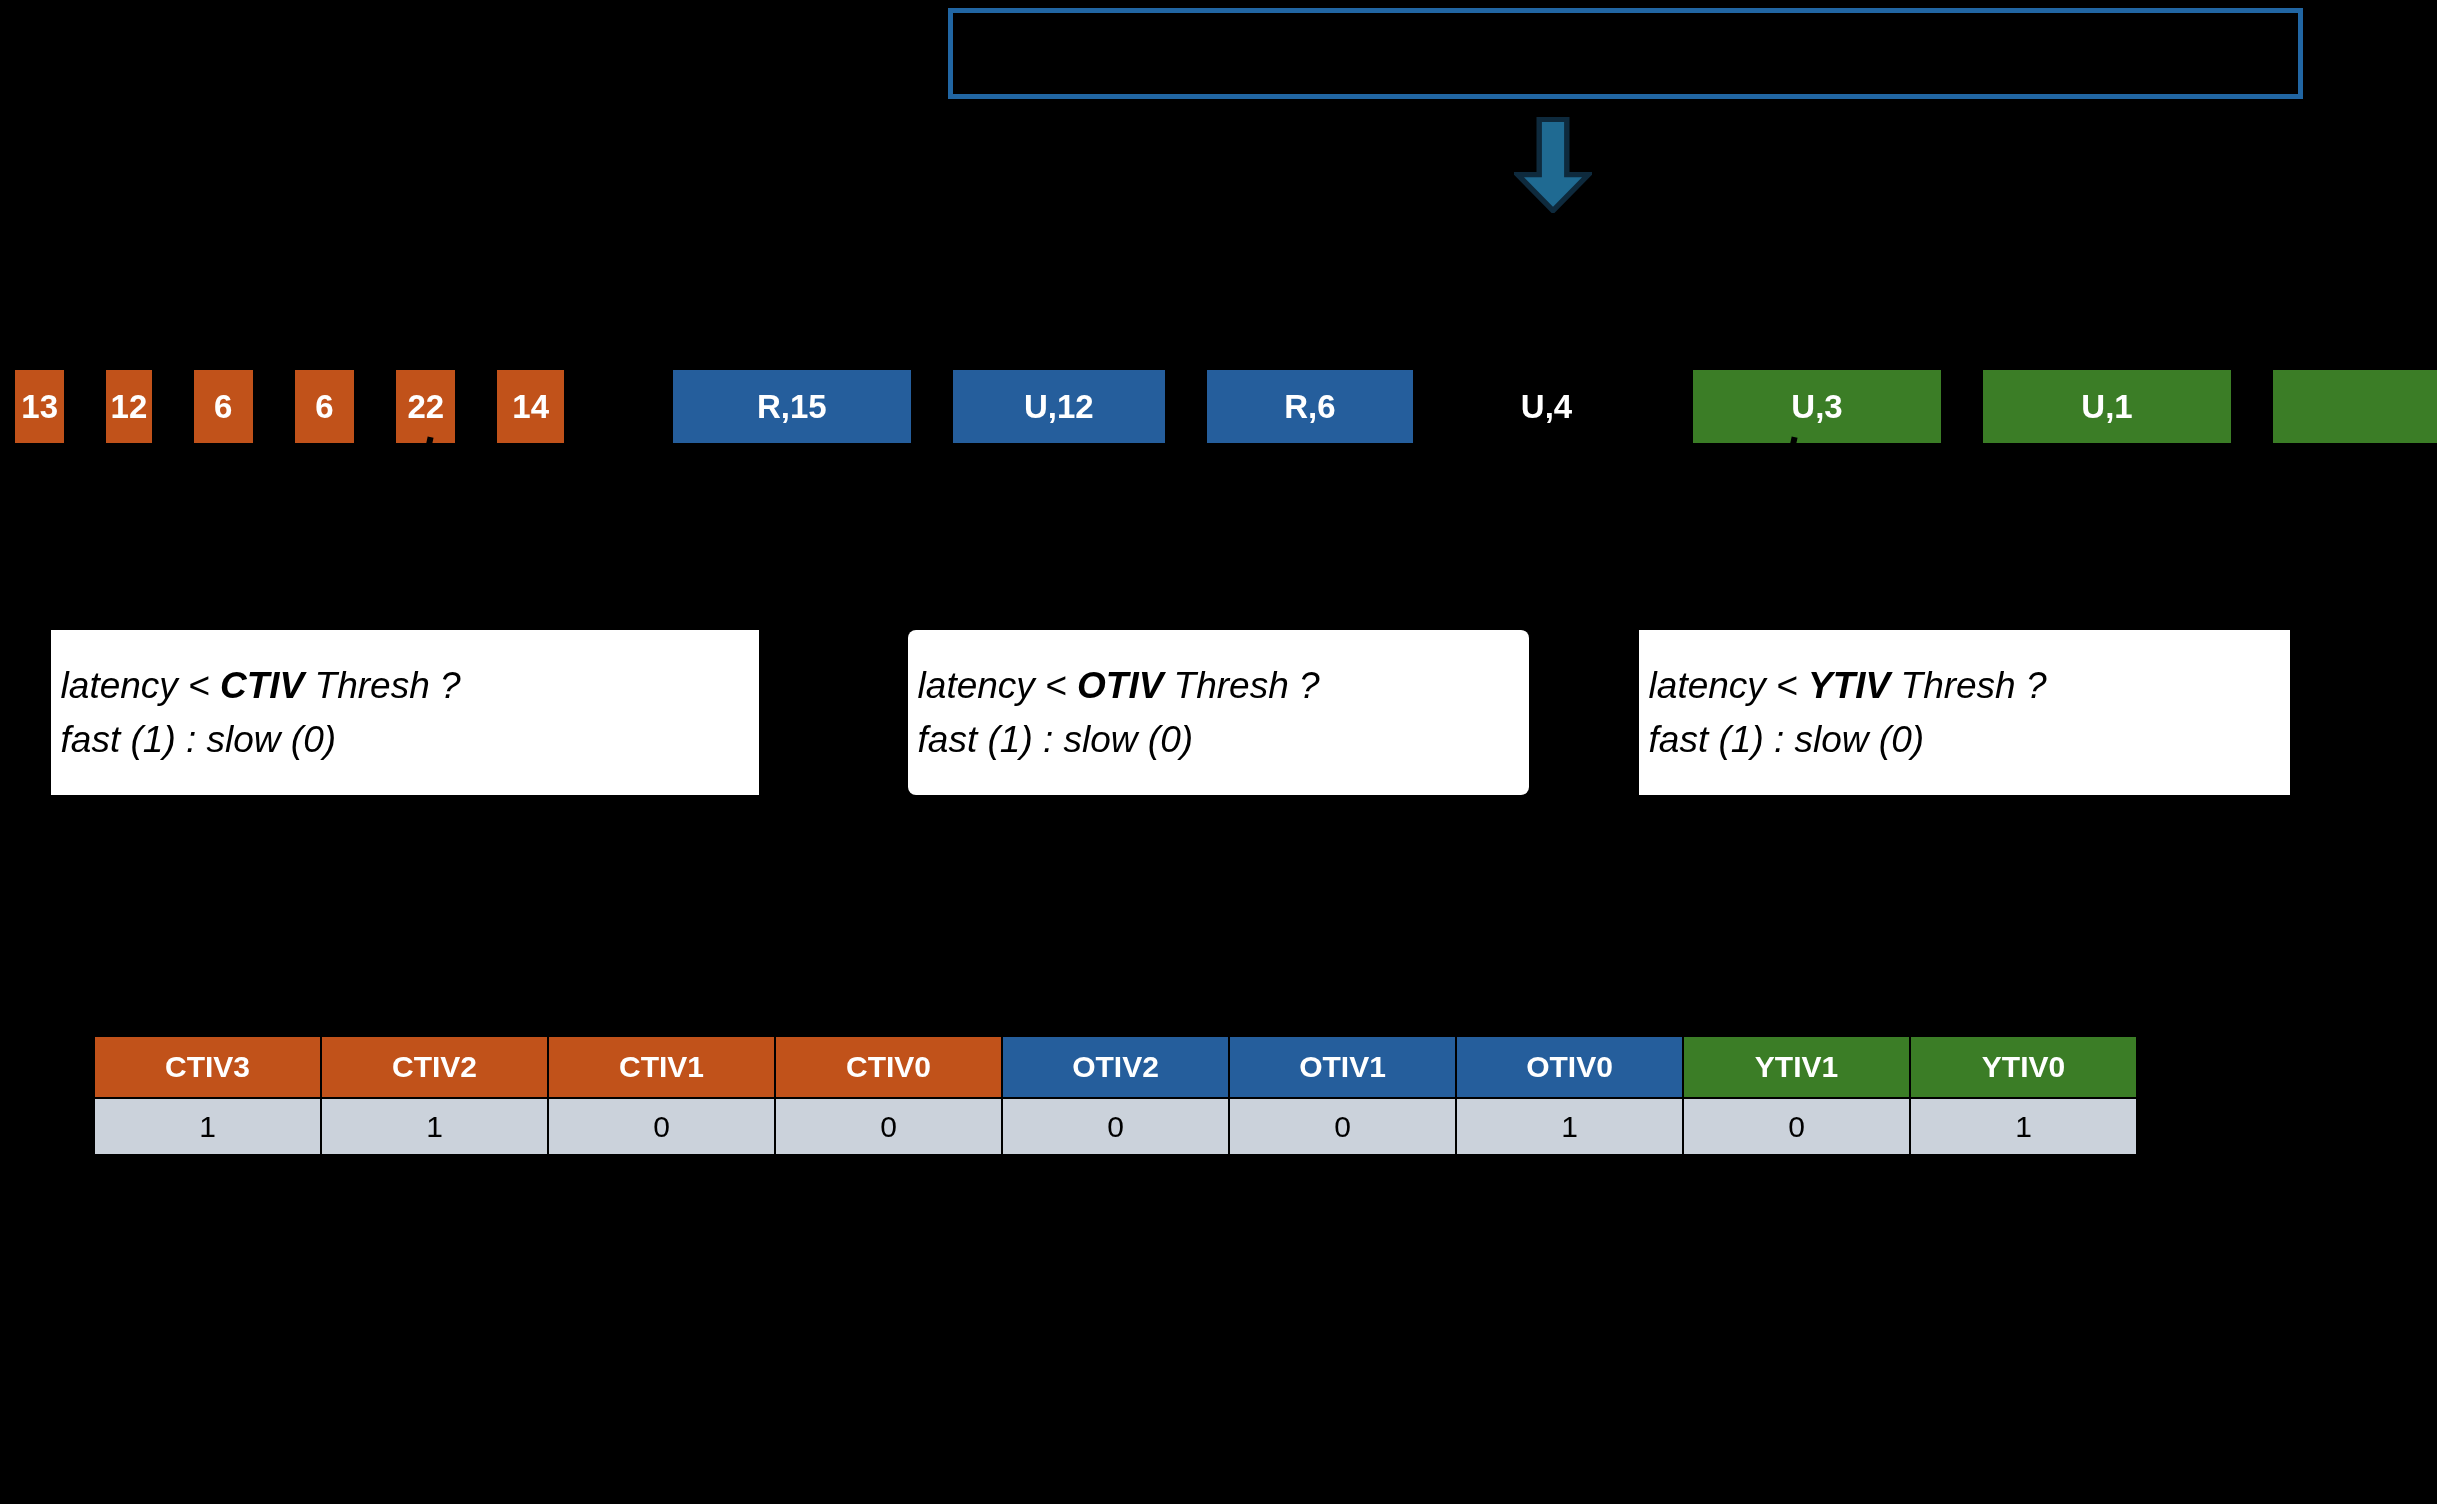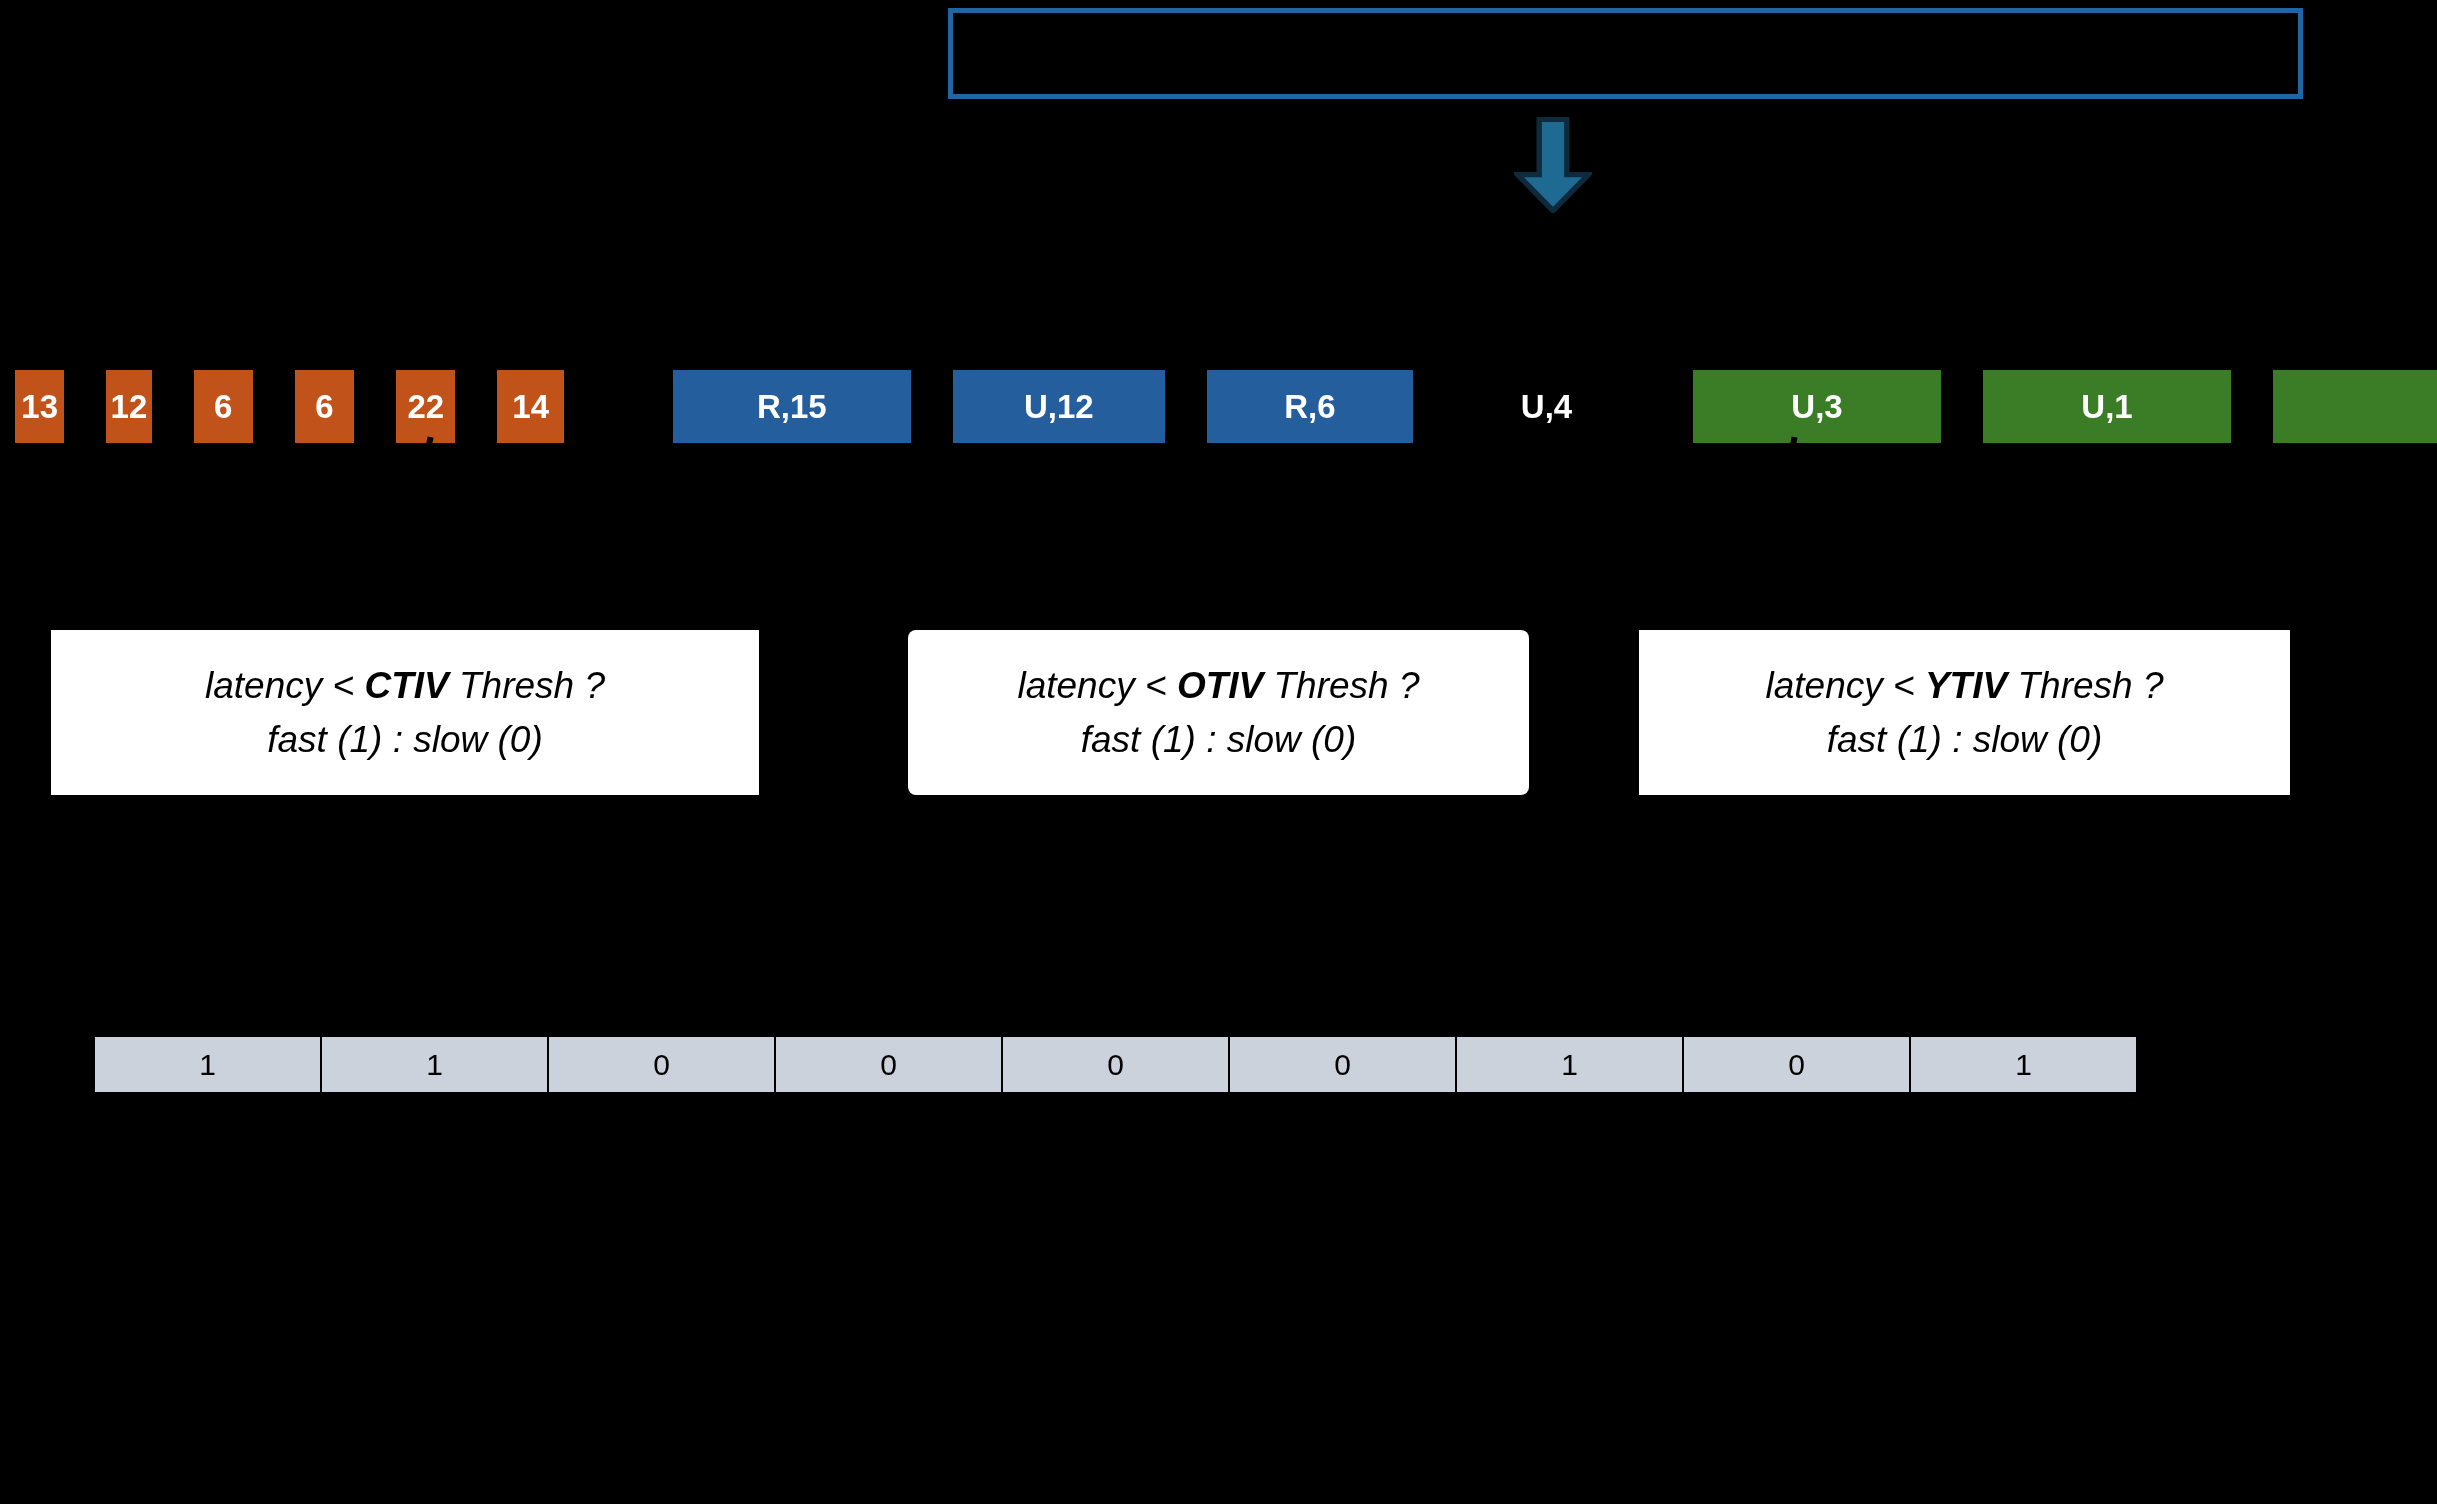--- a/index.html
+++ b/index.html
@@ -103,21 +103,21 @@
 
   
   .cond-box {
     position: absolute;
     top: 630px;
     height: 165px;
     background: #ffffff;
     color: #000000;
     display: flex;
     flex-direction: column;
-    align-items: center;
+    align-items: flex-start;
     justify-content: center;
     font-style: italic;
     font-size: 37px;
     line-height: 1.45;
     box-sizing: border-box;
     padding: 0 9.6px;
     white-space: nowrap;
   }
   #cond-box-ctiv { left: 51px;   width: 708px; }
   #cond-box-otiv { left: 908px; width: 621px; border-radius: 8px; }
@@ -212,20 +212,31 @@
   <span class="cond-line">fast (1) : slow (0)</span>
 </div>
 
 <div class="cond-box" id="cond-box-ytiv">
   <span class="cond-line"><span>latency &lt; </span><span class="cond-metric">YTIV</span><span> Thresh ?</span></span>
   <span class="cond-line">fast (1) : slow (0)</span>
 </div>
 
 <table class="result-table">
   <tbody>
+      <tr class="header-row">
+    <td class="c-ctiv">CTIV3</td>
+    <td class="c-ctiv">CTIV2</td>
+    <td class="c-ctiv">CTIV1</td>
+    <td class="c-ctiv">CTIV0</td>
+    <td class="c-otiv">OTIV2</td>
+    <td class="c-otiv">OTIV1</td>
+    <td class="c-otiv">OTIV0</td>
+    <td class="c-ytiv">YTIV1</td>
+    <td class="c-ytiv">YTIV0</td>
+  </tr>
   <tr class="value-row">
     <td>1</td>
     <td>1</td>
     <td>0</td>
     <td>0</td>
     <td>0</td>
     <td>0</td>
     <td>1</td>
     <td>0</td>
     <td>1</td>

